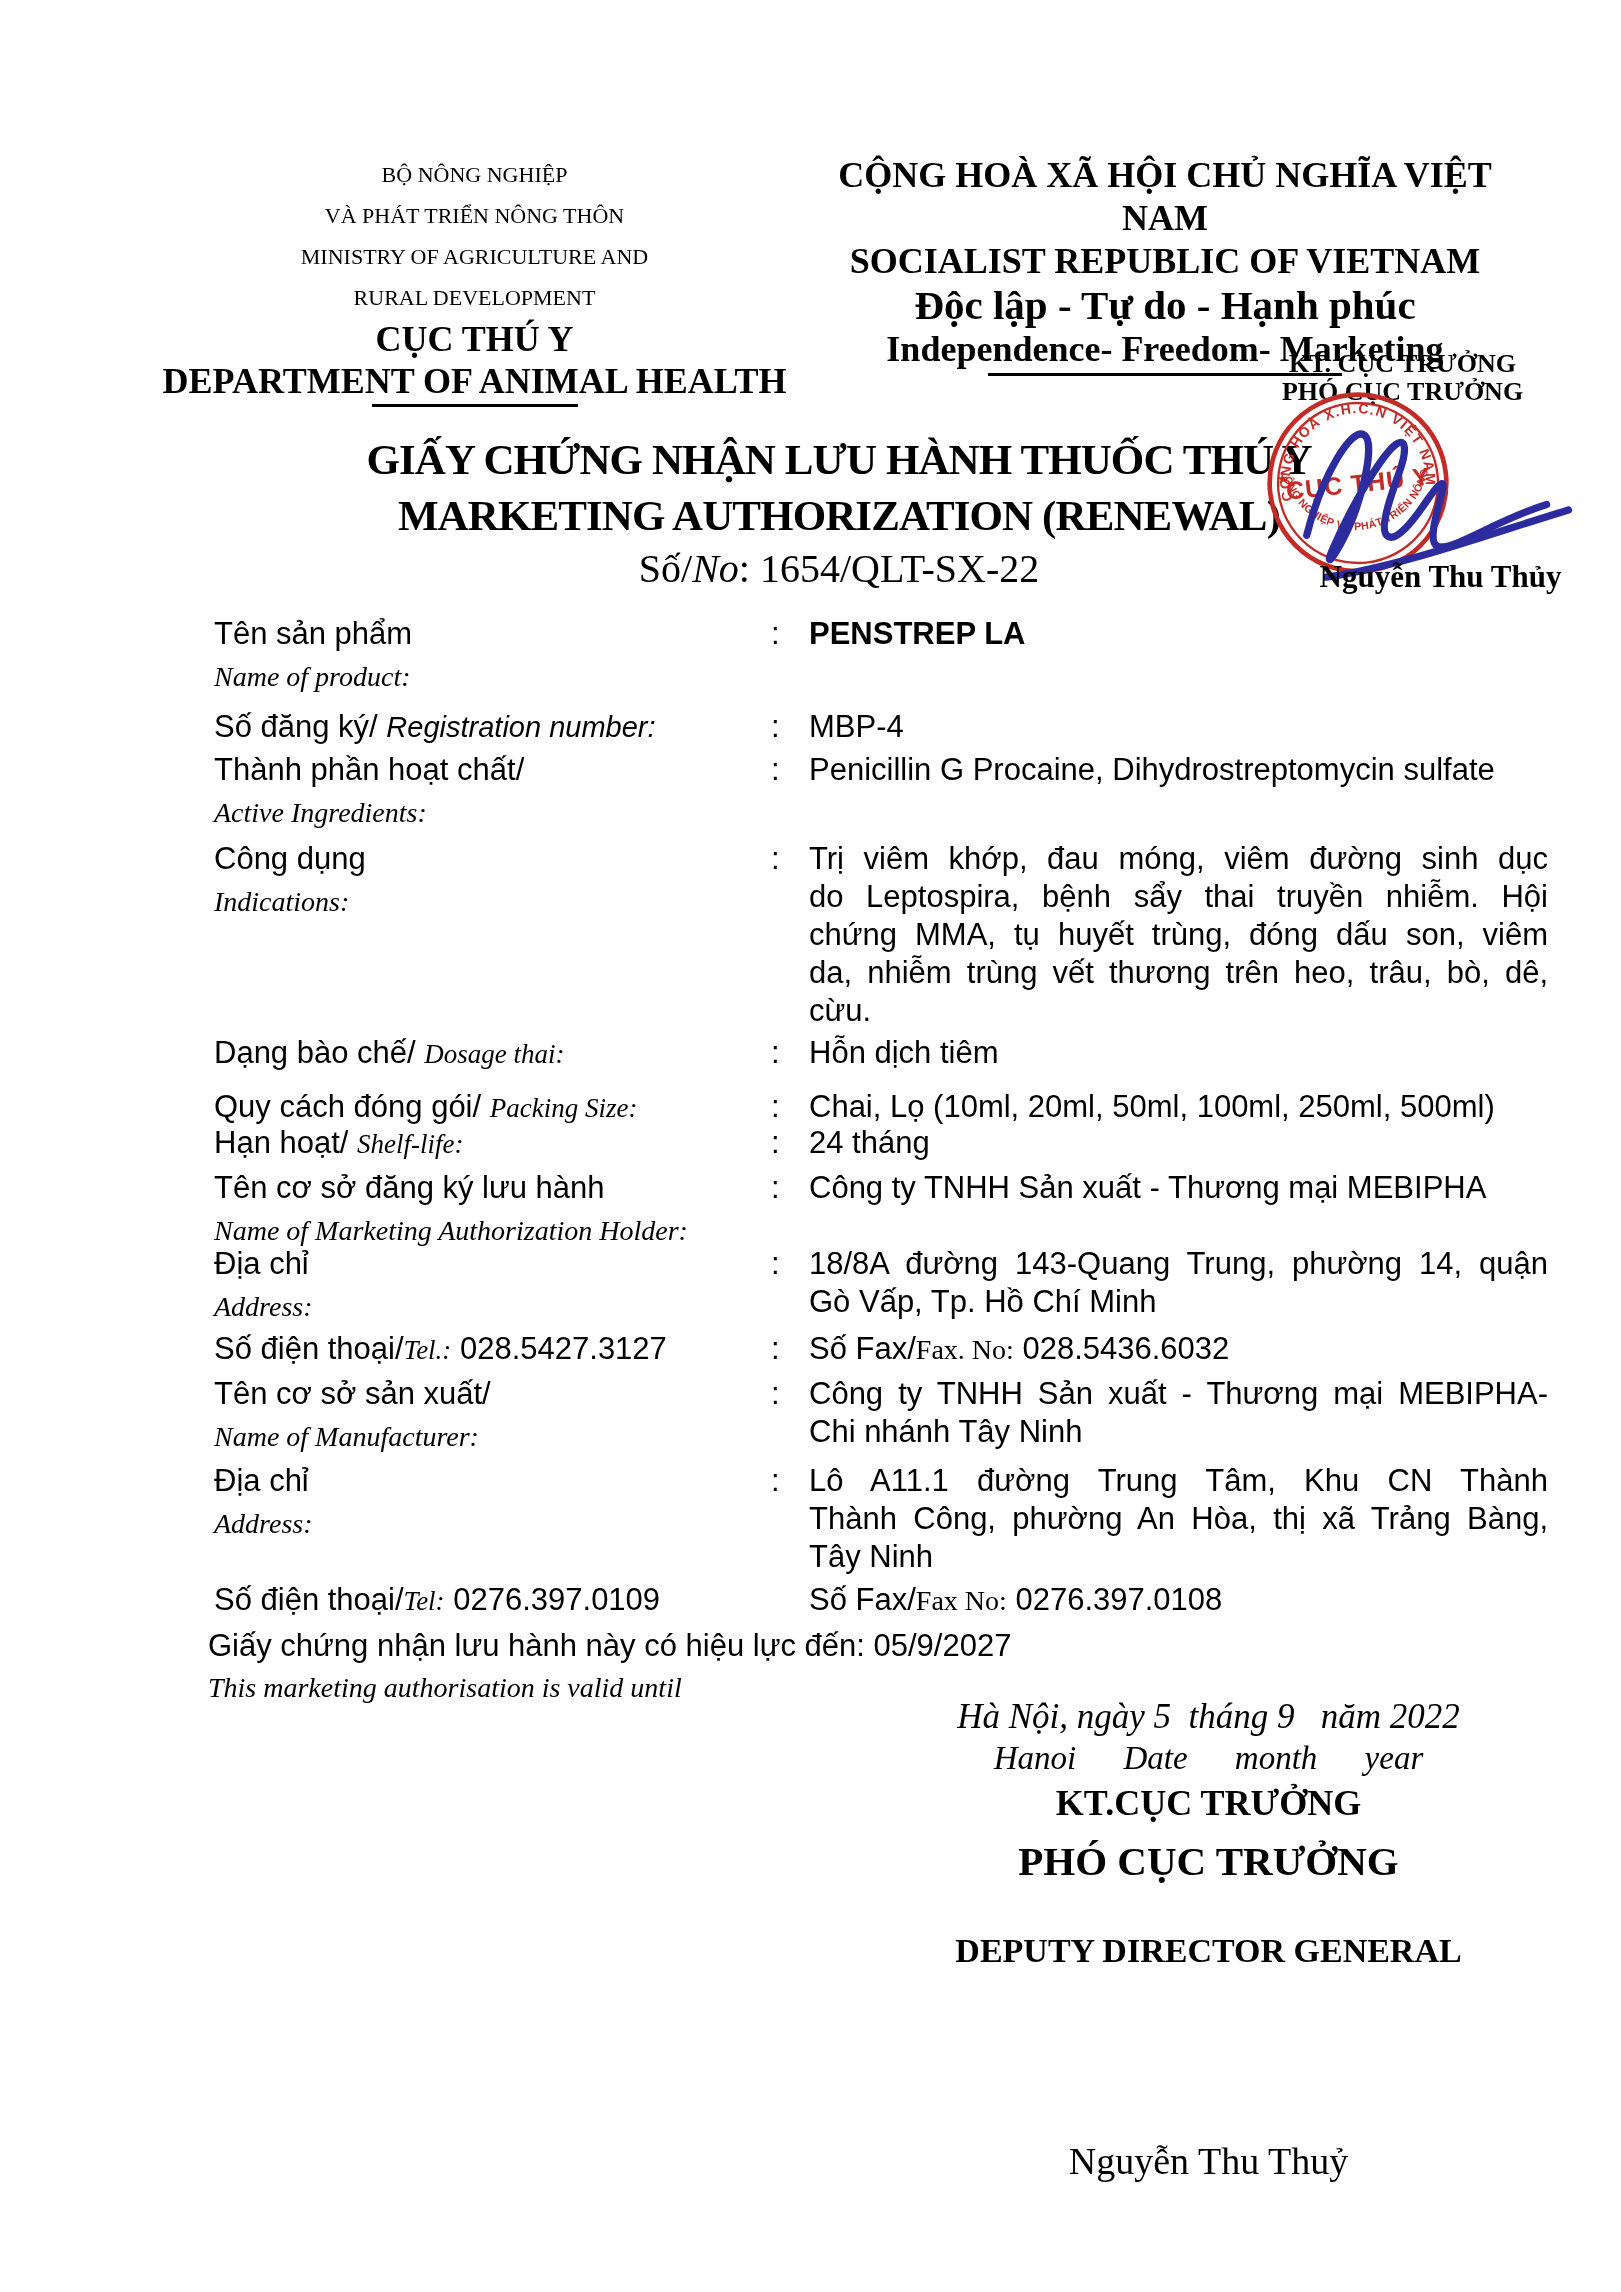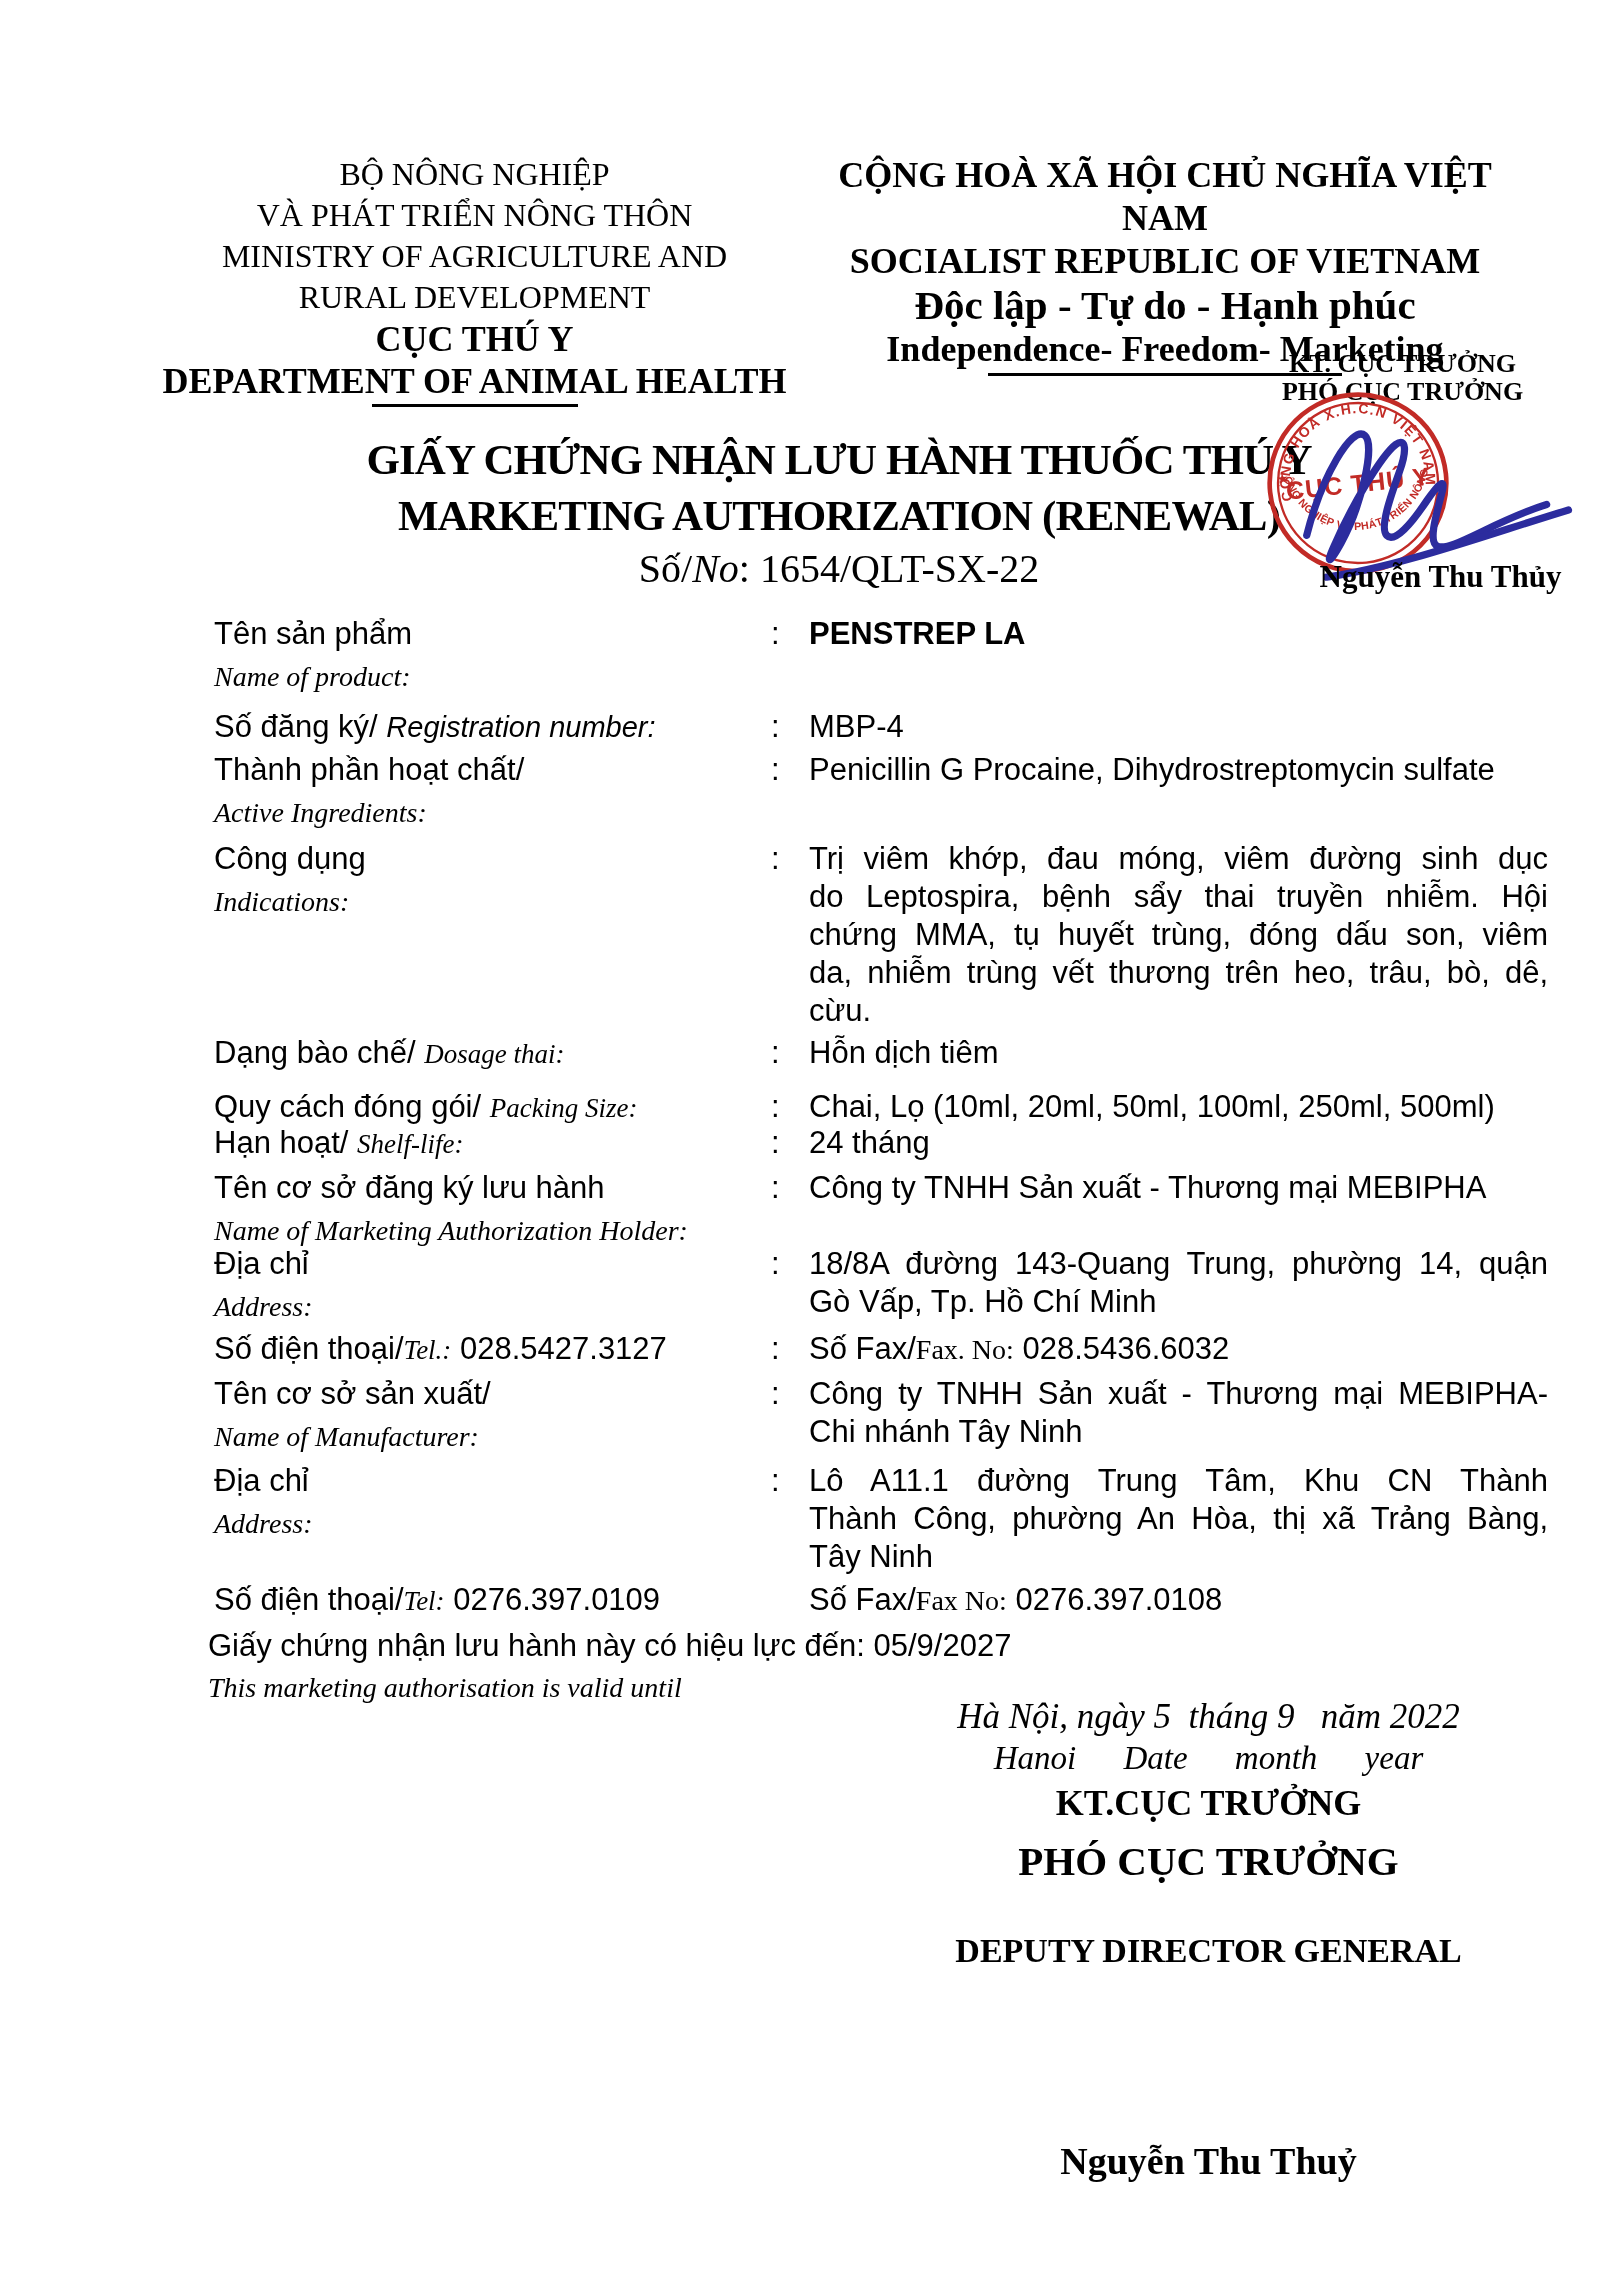--- a/index.html
+++ b/index.html
@@ -5,21 +5,21 @@
   html,body { margin:0; padding:0; background:#e8e8e8; }
   .page {
     position:relative; width:1622px; height:2293px; background:#ffffff;
     margin:0 auto; overflow:hidden; color:#000;
     font-family:"Liberation Serif","DejaVu Serif",serif;
   }
 
   
   .hdr-left  { position:absolute; left:152px; top:154px; width:645px; text-align:center; }
   .hdr-right { position:absolute; left:811px; top:154px; width:708px; text-align:center; }
-  .hl  { font-size:32px; line-height:41px; }
+  .hl  { font-size:22px; line-height:41px; }
   .hlb { font-size:36px; line-height:42px; font-weight:bold; }
   .hr  { font-size:36px; line-height:43px; font-weight:bold; }
   .hr-motto { font-size:41px; line-height:45px; font-weight:bold; }
   .hr4 { font-size:36px; line-height:43px; font-weight:bold; }
   .rule { border-bottom:3.6px solid #000; height:0; }
   .rule-left  { width:206px; margin:1.8px auto 0; }
   .rule-right { width:354px; margin:1.8px auto 0; }
 
   .signer-top { position:absolute; left:1236px; top:350px; width:333px; text-align:center;
                 font-weight:bold; font-size:26px; line-height:28px; }
@@ -56,21 +56,21 @@
   .valid { position:absolute; left:208px; top:1627px; width:1343px; }
   .valid .vi { font-family:"Liberation Sans","DejaVu Sans",sans-serif; font-size:31px; line-height:38px; }
   .valid .en { font-family:"Liberation Serif","DejaVu Serif",serif; font-style:italic; font-size:28px; margin-top:7.2px; }
 
   .footer { position:absolute; left:913px; top:1695px; width:591px; text-align:center; }
   .f-date    { font-style:italic; font-size:35px; line-height:43px; white-space:pre; }
   .f-date-en { font-style:italic; font-size:33px; line-height:41px; word-spacing:39px; }
   .f-kt   { font-weight:bold; font-size:36px; line-height:45px; margin-top:1.8px; }
   .f-pho  { font-weight:bold; font-size:41px; line-height:50px; margin-top:10.7px; }
   .f-dep  { font-weight:bold; font-size:34px; line-height:41px; margin-top:44px; }
-  .f-name { font-weight:bold; font-size:38px; margin-top:168px; }
+  .f-name { font-weight:normal; font-size:38px; margin-top:168px; }
 </style>
 </head>
 <body>
 
 <div class="page">
 
   <div class="hdr-left">
     <div class="hl" data-bind="document.header_left.line1">BỘ NÔNG NGHIỆP</div>
     <div class="hl" data-bind="document.header_left.line2">VÀ PHÁT TRIỂN NÔNG THÔN</div>
     <div class="hl" data-bind="document.header_left.line3">MINISTRY OF AGRICULTURE AND</div>

